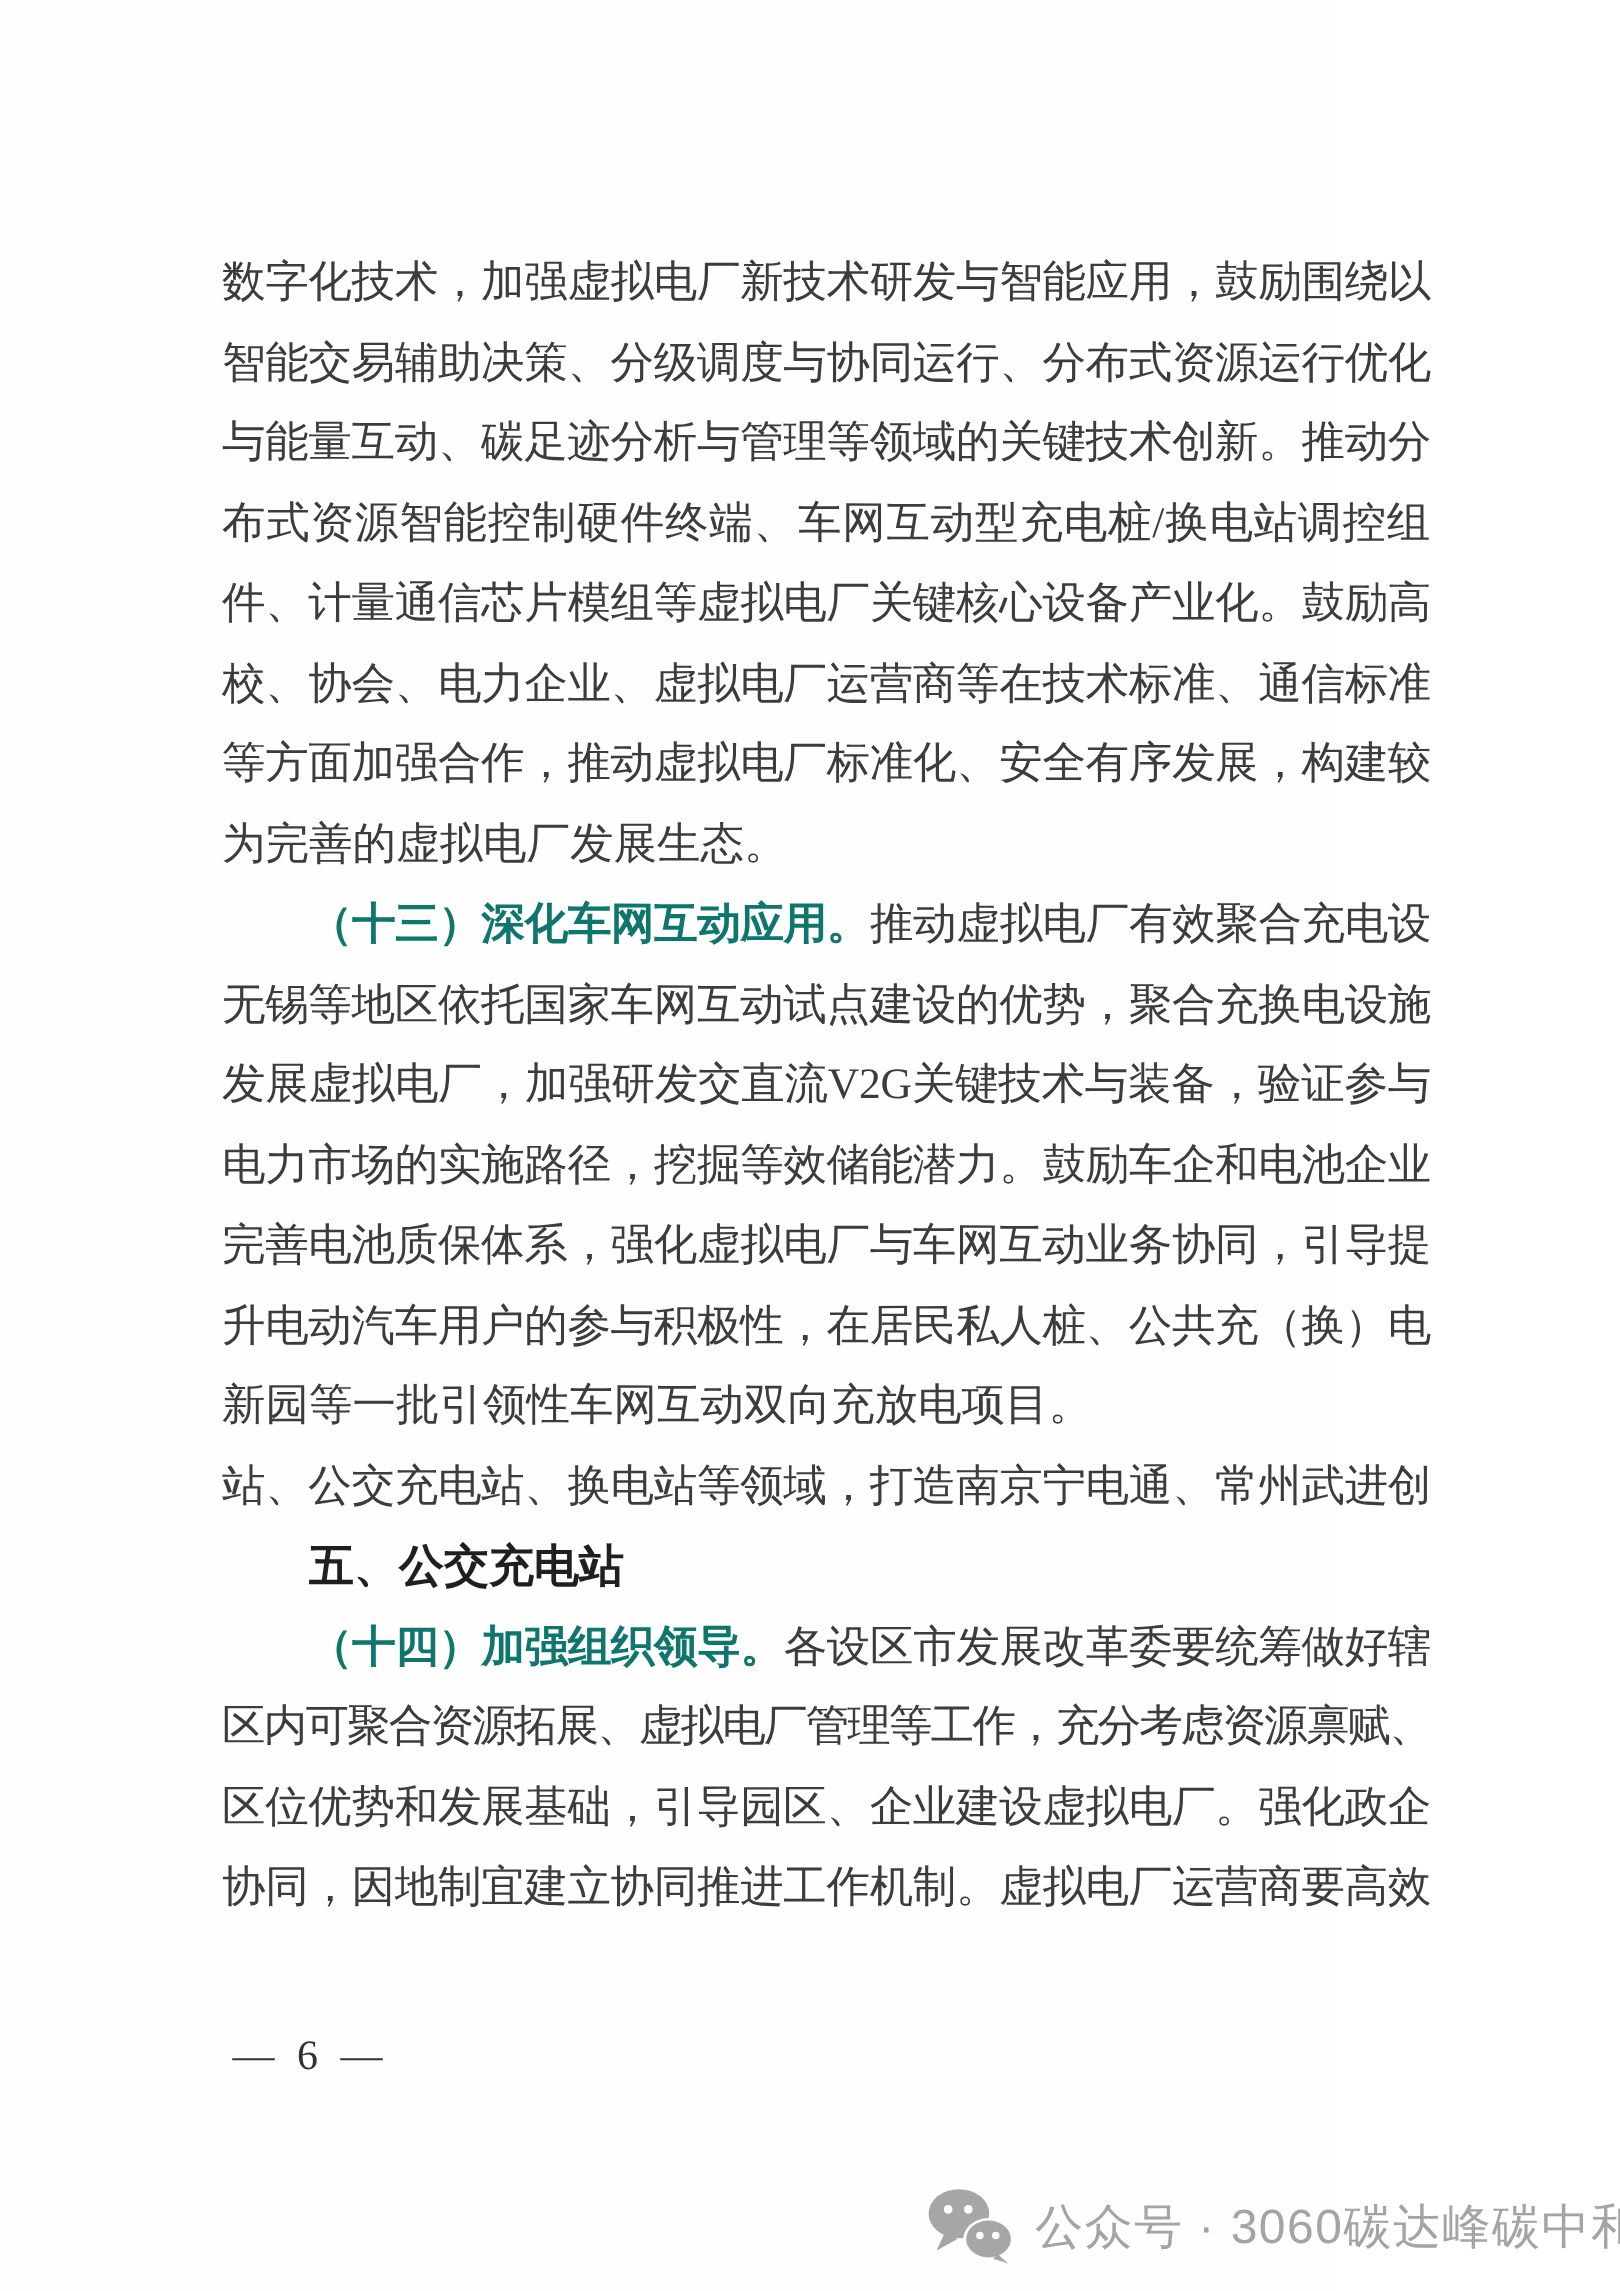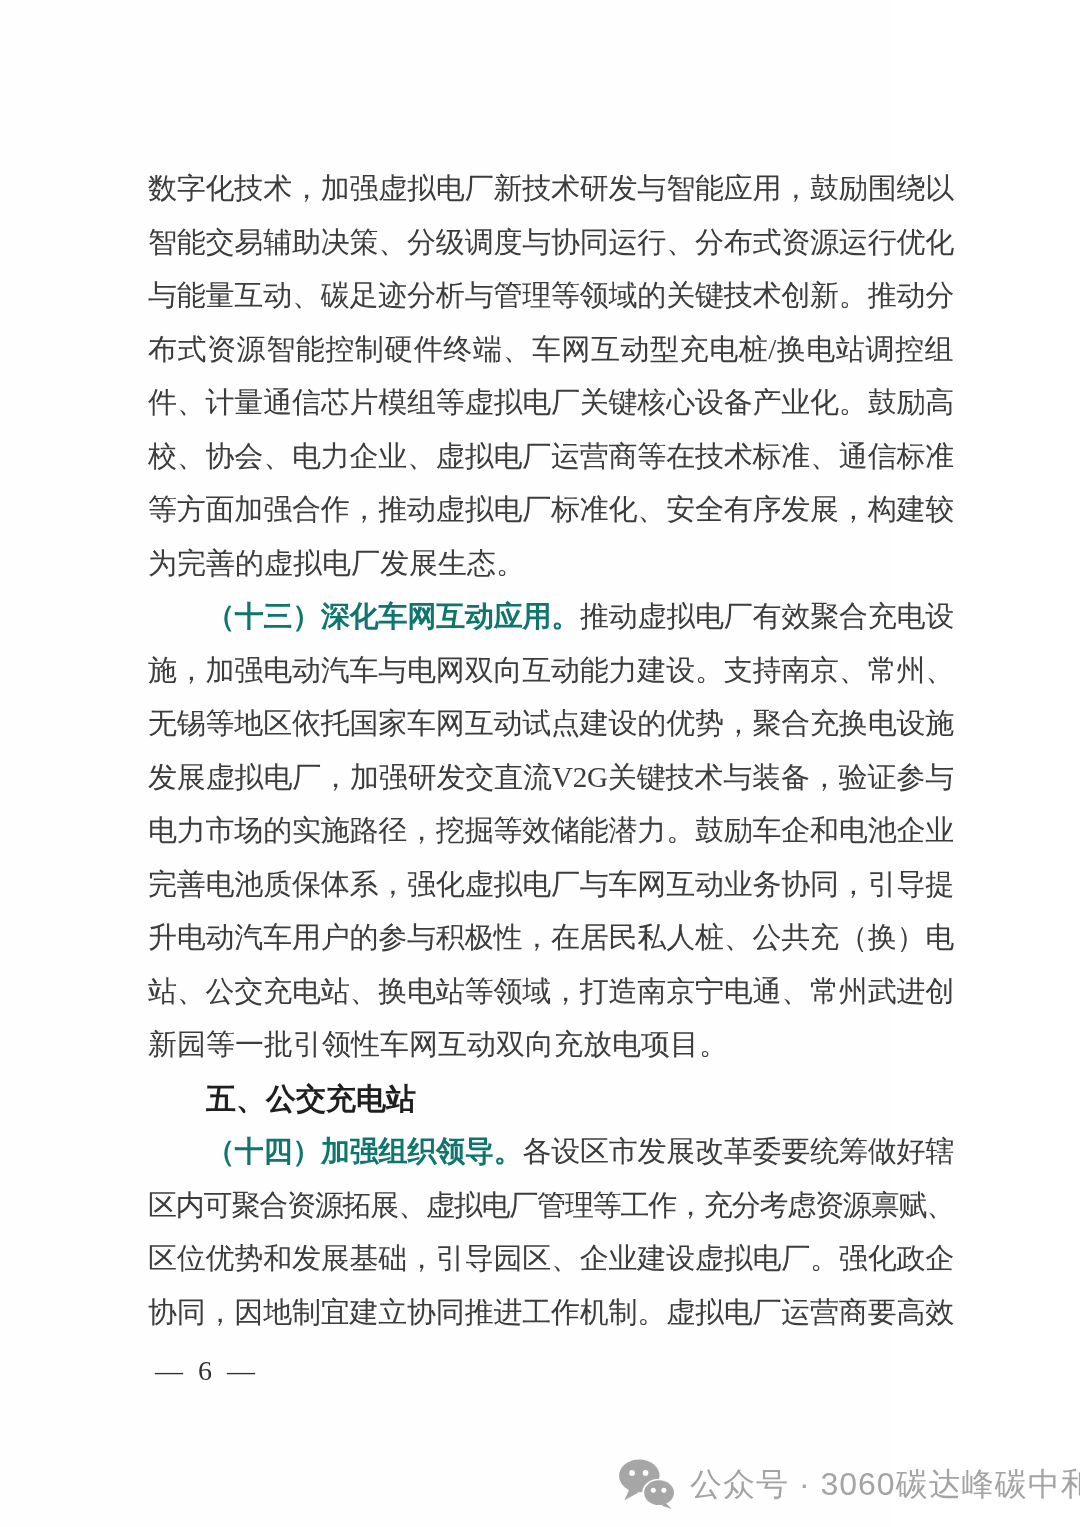--- a/index.html
+++ b/index.html
@@ -81,28 +81,27 @@
   <div class="content" id="doc-lines">
       <div class="line" style="display: block; letter-spacing: -0.214px;">数字化技术，加强虚拟电厂新技术研发与智能应用，鼓励围绕以</div>
       <div class="line" style="display: block; letter-spacing: -0.214px;">智能交易辅助决策、分级调度与协同运行、分布式资源运行优化</div>
       <div class="line" style="display: block; letter-spacing: -0.214px;">与能量互动、碳足迹分析与管理等领域的关键技术创新。推动分</div>
       <div class="line" style="display: block; letter-spacing: 0.533px; text-align: right;">布式资源智能控制硬件终端、车网互动型充电桩/换电站调控组</div>
       <div class="line" style="display: block; letter-spacing: -0.214px;">件、计量通信芯片模组等虚拟电厂关键核心设备产业化。鼓励高</div>
       <div class="line" style="display: block; letter-spacing: -0.214px;">校、协会、电力企业、虚拟电厂运营商等在技术标准、通信标准</div>
       <div class="line" style="display: block; letter-spacing: -0.214px;">等方面加强合作，推动虚拟电厂标准化、安全有序发展，构建较</div>
       <div class="line">为完善的虚拟电厂发展生态。</div>
       <div class="line" style="padding-left: 58px; display: block; letter-spacing: -0.231px;"><span class="lead">（十三）深化车网互动应用。</span>推动虚拟电厂有效聚合充电设</div>
-      <div class="line" style="display: block; letter-spacing: -0.214px;">施，加强电动汽车与电网双向互动能力建设。支持南京、常州、</div>
       <div class="line" style="display: block; letter-spacing: -0.214px;">无锡等地区依托国家车网互动试点建设的优势，聚合充换电设施</div>
       <div class="line" style="display: block; letter-spacing: -0.151px;">发展虚拟电厂，加强研发交直流V2G关键技术与装备，验证参与</div>
       <div class="line" style="display: block; letter-spacing: -0.214px;">电力市场的实施路径，挖掘等效储能潜力。鼓励车企和电池企业</div>
       <div class="line" style="display: block; letter-spacing: -0.214px;">完善电池质保体系，强化虚拟电厂与车网互动业务协同，引导提</div>
       <div class="line" style="display: block; letter-spacing: -0.214px;">升电动汽车用户的参与积极性，在居民私人桩、公共充（换）电</div>
+      <div class="line">新园等一批引领性车网互动双向充放电项目。</div>
       <div class="line" style="display: block; letter-spacing: -0.214px;">站、公交充电站、换电站等领域，打造南京宁电通、常州武进创</div>
-      <div class="line">新园等一批引领性车网互动双向充放电项目。</div>
       <div class="line heading" style="padding-left: 58px;">五、公交充电站</div>
       <div class="line" style="padding-left: 58px; display: block; letter-spacing: -0.231px;"><span class="lead">（十四）加强组织领导。</span>各设区市发展改革委要统筹做好辖</div>
       <div class="line" style="display: block; letter-spacing: -1.207px;">区内可聚合资源拓展、虚拟电厂管理等工作，充分考虑资源禀赋、</div>
       <div class="line" style="display: block; letter-spacing: -0.214px;">区位优势和发展基础，引导园区、企业建设虚拟电厂。强化政企</div>
       <div class="line" style="display: block; letter-spacing: -0.214px;">协同，因地制宜建立协同推进工作机制。虚拟电厂运营商要高效</div>
     </div>
 
   <div class="page-number">— 6 —</div>
 
   <div class="watermark">

